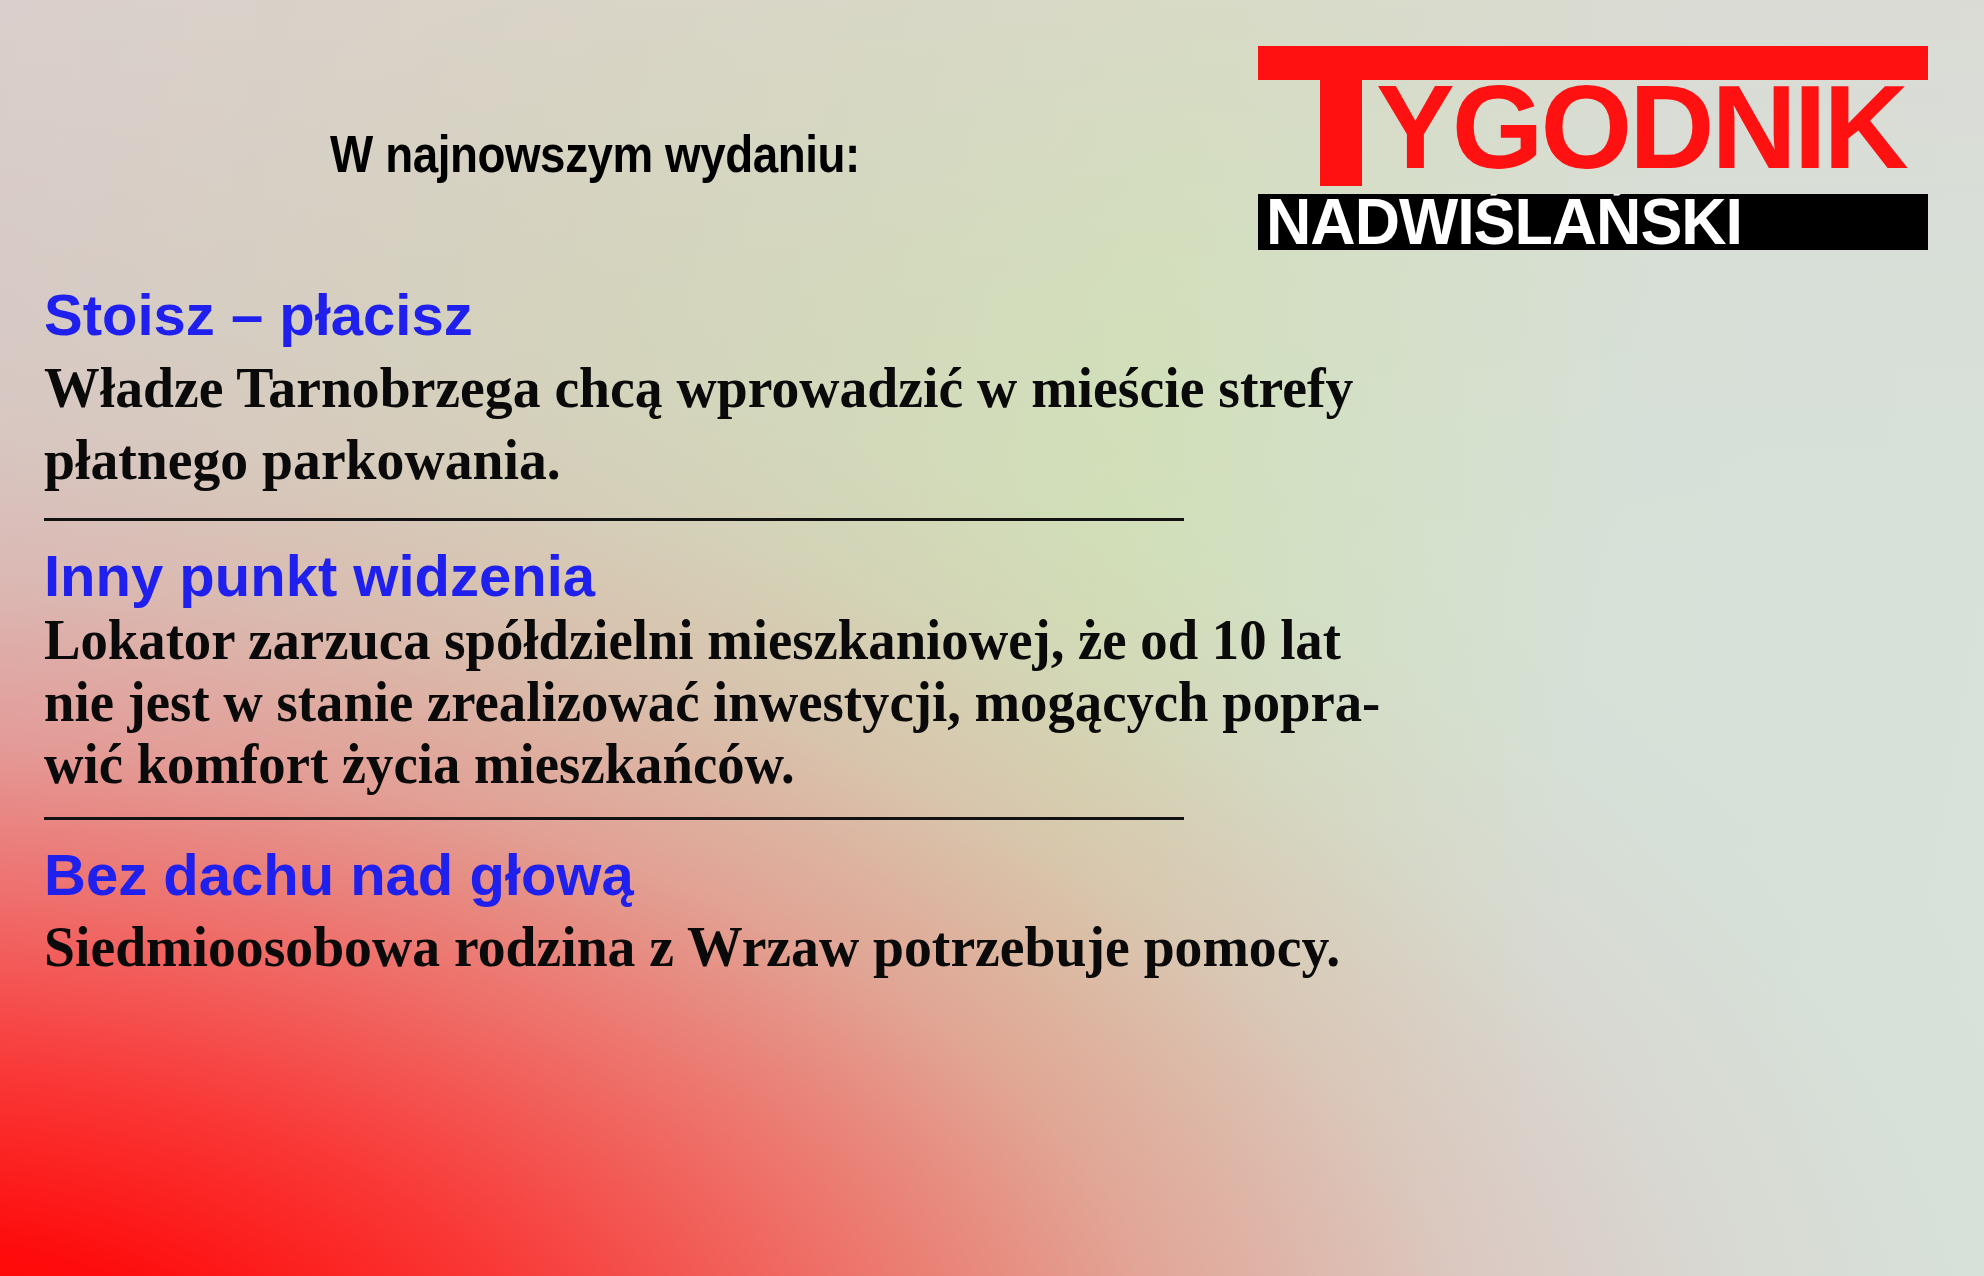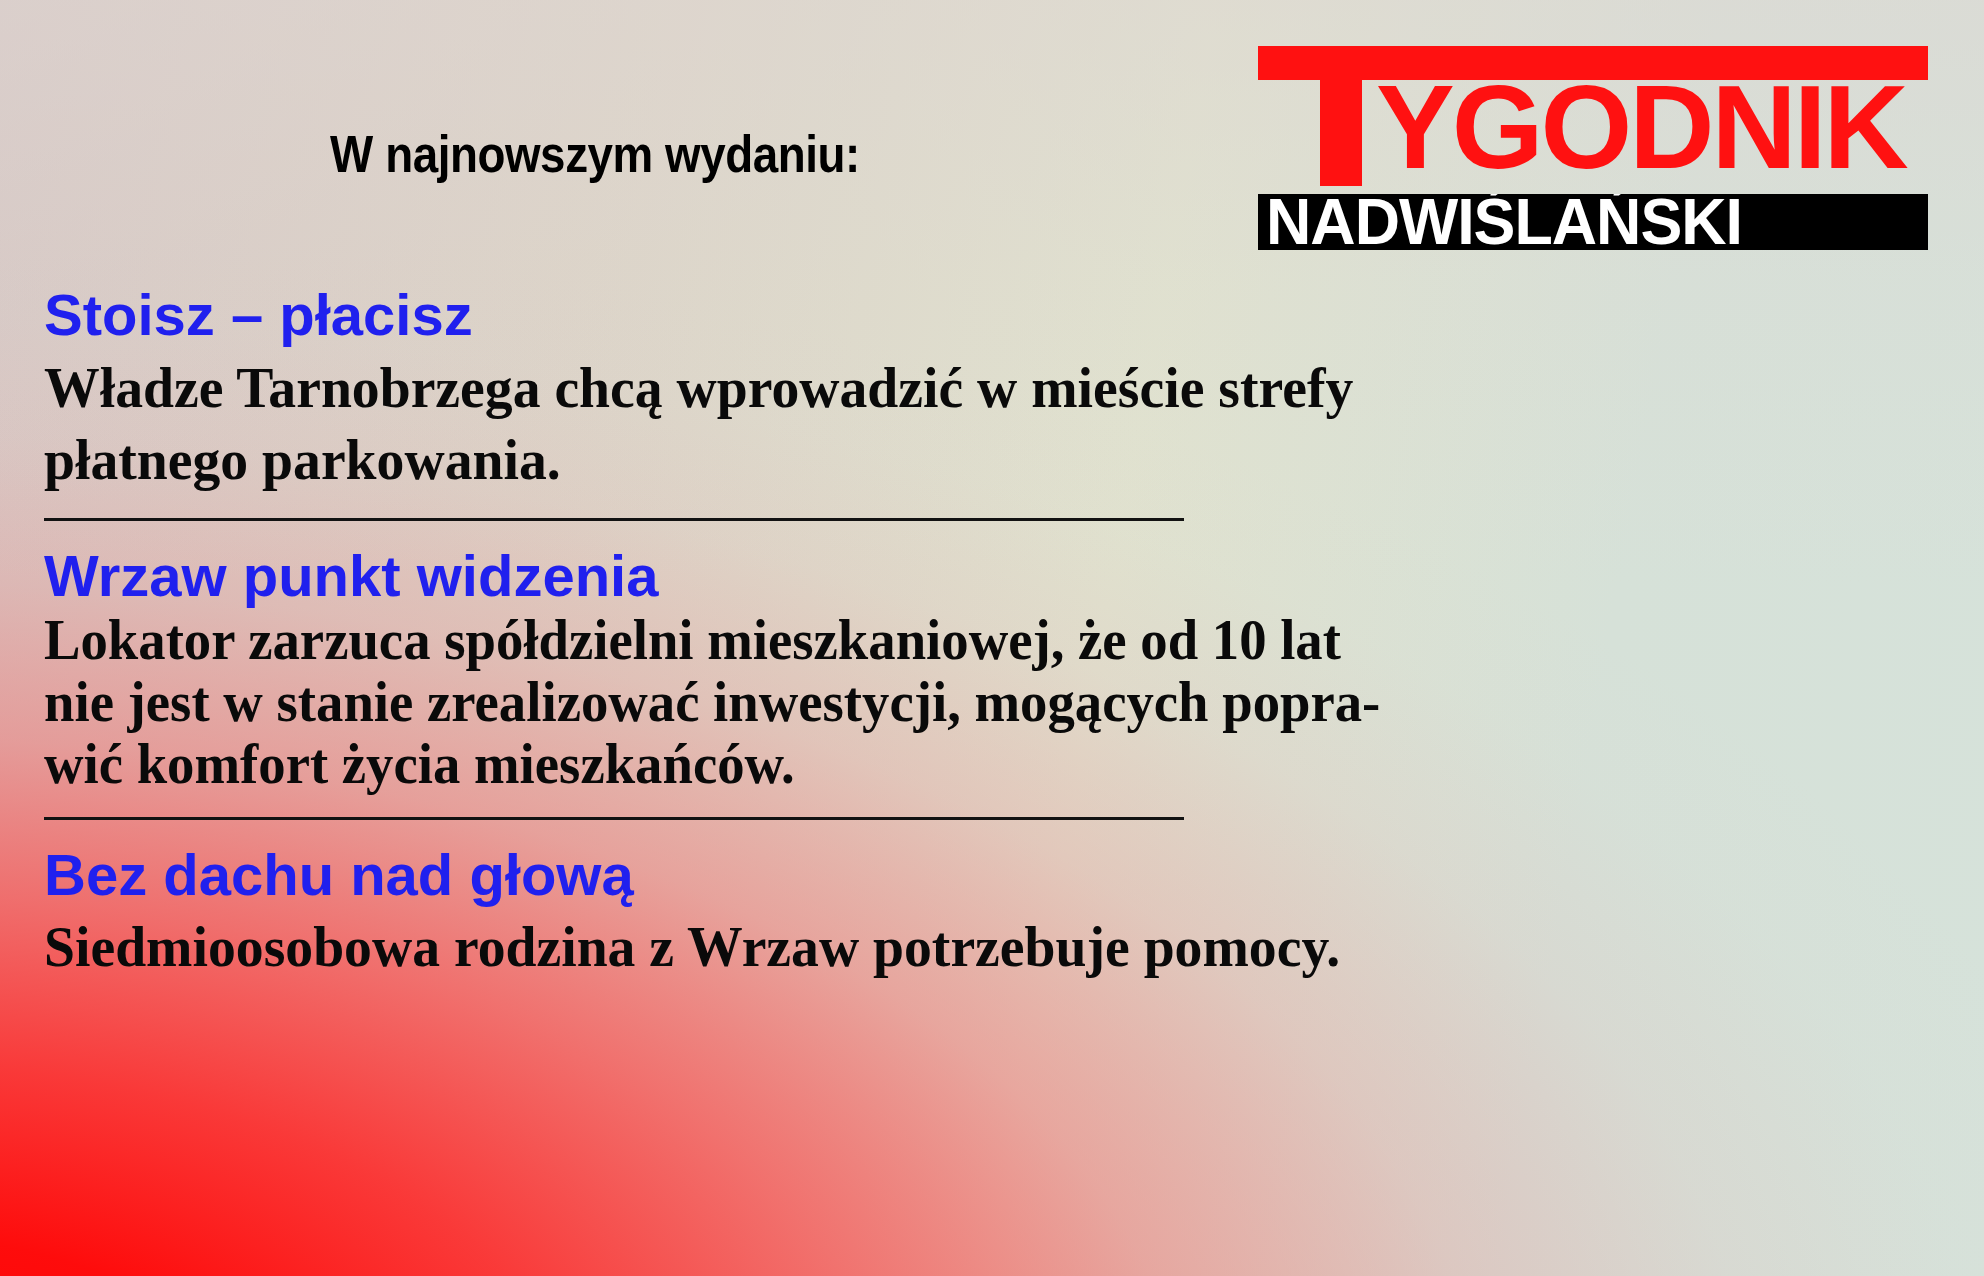--- a/index.html
+++ b/index.html
@@ -13,21 +13,21 @@
     overflow: hidden;
     font-family: "Liberation Sans", sans-serif;
   }
 
   
   #poster {
     position: relative;
     width: 1984px;
     height: 1276px;
     overflow: hidden;
-    background-color: #fef9c3;
+    background-color: #bef264;
   }
   .bg-layer {
     position: absolute;
     inset: 0;
     pointer-events: none;
   }
   
   .bg-base {
     background:
       linear-gradient(100deg,
@@ -225,21 +225,21 @@
         <h2 class="article-title">Stoisz – płacisz</h2>
         <p class="article-body">
           <span class="ln">Władze Tarnobrzega chcą wprowadzić w mieście strefy</span>
           <span class="ln">płatnego parkowania.</span>
         </p>
       </div>
 
       <div class="divider"></div>
 
       <div class="article" id="article-1">
-        <h2 class="article-title">Wrzaw punkt widzenia</h2>
+        <h2 class="article-title">Inny punkt widzenia</h2>
         <p class="article-body">
           <span class="ln">Lokator zarzuca spółdzielni mieszkaniowej, że od 10 lat</span>
           <span class="ln">nie jest w stanie zrealizować inwestycji, mogących popra-</span>
           <span class="ln">wić komfort życia mieszkańców.</span>
         </p>
       </div>
 
       <div class="divider"></div>
 
       <div class="article" id="article-2">

